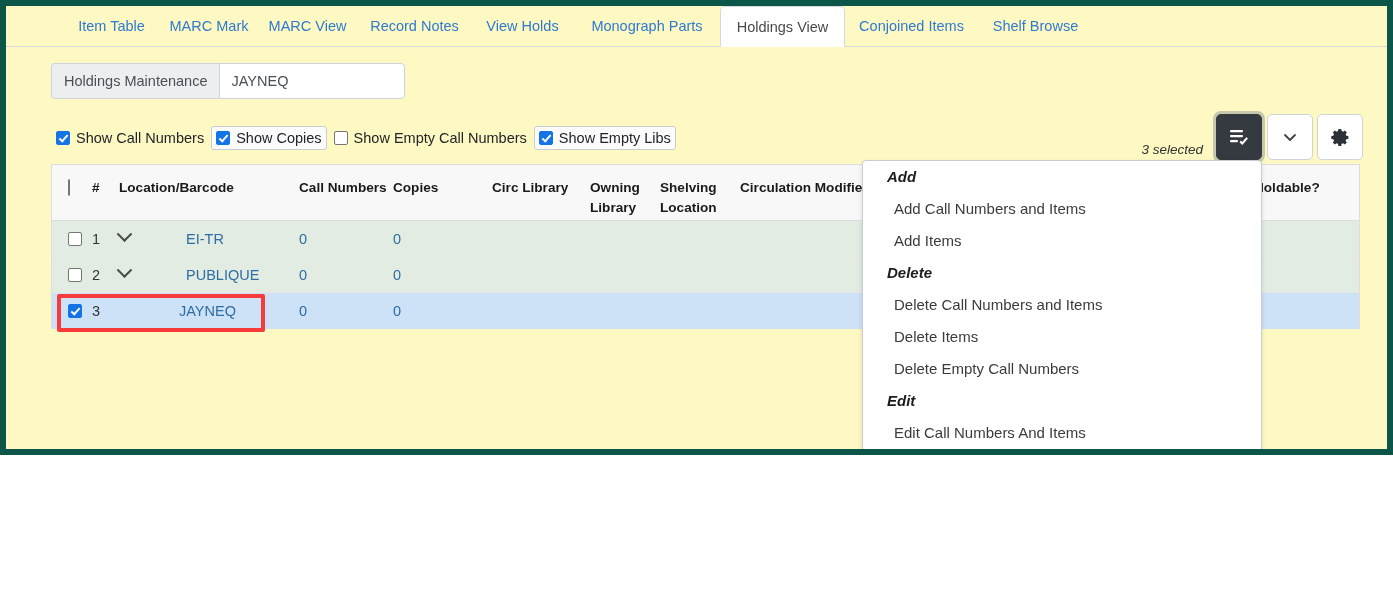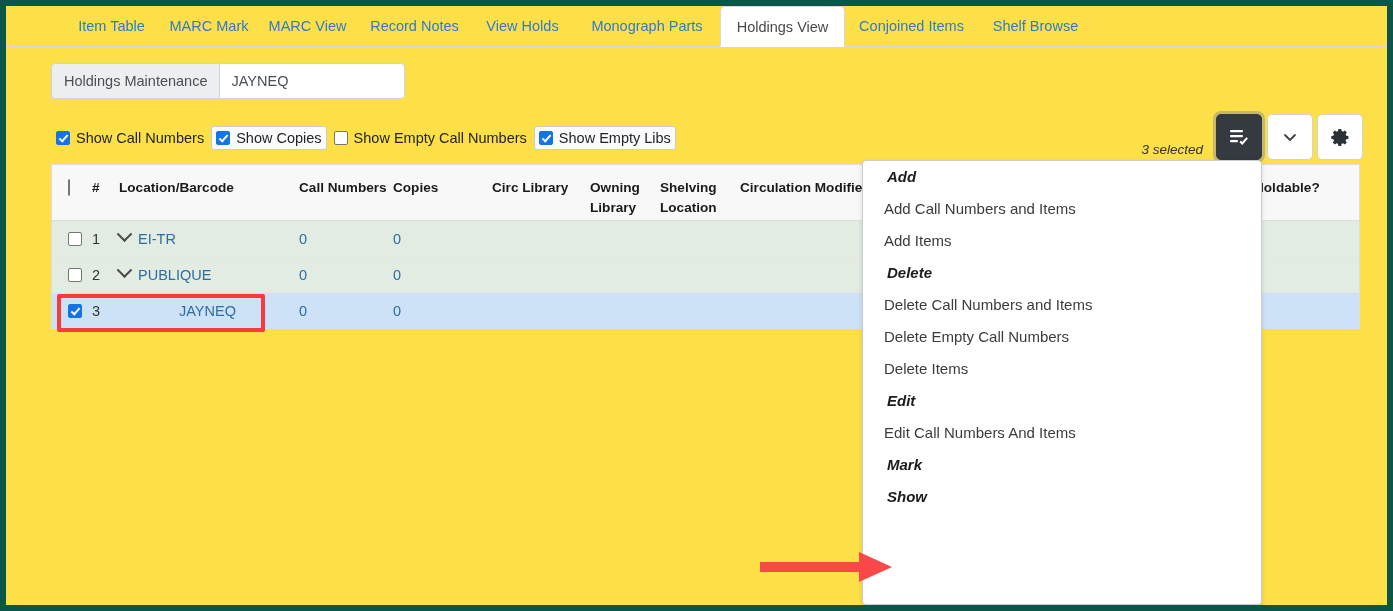--- a/index.html
+++ b/index.html
@@ -7,24 +7,24 @@
     padding: 0;
     background: #ffffff;
   }
   body {
     font-family: "Liberation Sans", sans-serif;
     -webkit-font-smoothing: antialiased;
   }
   #screen {
     position: relative;
     width: 1393px;
-    height: 611px;
+    height: 455px;
     box-sizing: border-box;
     border: 6px solid #0c5649;
-    background: #fde047;
+    background: #fef9c3;
     overflow: hidden;
   }
   #canvas {
     position: relative;
     width: 1381px;
     height: 599px;
     overflow: hidden;
   }
 
   
@@ -216,21 +216,21 @@
   .tr.blue  { background: #cde1f7; border-bottom-color: #cde1f7; }
   .td {
     font-size: 14.5px;
     color: #333333;
     box-sizing: border-box;
     padding-right: 6px;
     display: flex;
     align-items: center;
     height: 36px;
   }
-  .td.link { color: #2e6da4; }
+  .td.link { color: #2e6da4; gap: 48px; }
   .c-chk   { width: 40px; padding-left: 16px; }
   .c-num   { width: 27px; }
   .c-loc   { width: 180px; }
   .c-call  { width: 94px; }
   .c-cop   { width: 99px; }
   .c-circ  { width: 98px; }
   .c-own   { width: 70px; }
   .c-shelf { width: 80px; }
   .c-mod   { width: 85px; }
   .c-flex  { flex: 1 1 auto; }
@@ -266,21 +266,21 @@
     font-size: 15px;
     font-weight: bold;
     font-style: italic;
     color: #1c1c1c;
     padding: 5px 0 5px 24px;
     line-height: 22px;
   }
   .mitem {
     font-size: 15px;
     color: #3b3b3b;
-    padding: 5px 0 5px 21px;
+    padding: 5px 0 5px 31px;
     line-height: 22px;
     cursor: pointer;
     white-space: nowrap;
   }
 
   
   .annot-box {
     position: absolute;
     left: 51px;
     top: 288px;
@@ -438,22 +438,22 @@
           </div>
         </div>
     </div>
 
     <div class="menu" id="menu">
         <div class="mgroup">Add</div>
         <div class="mitem">Add Call Numbers and Items</div>
         <div class="mitem">Add Items</div>
         <div class="mgroup">Delete</div>
         <div class="mitem">Delete Call Numbers and Items</div>
+        <div class="mitem">Delete Items</div>
         <div class="mitem">Delete Empty Call Numbers</div>
-        <div class="mitem">Delete Items</div>
         <div class="mgroup">Edit</div>
         <div class="mitem">Edit Call Numbers And Items</div>
         <div class="mgroup">Mark</div>
         <div class="mgroup">Show</div>
       </div>
 
     <div class="annot-box"></div>
     <div class="annot-arrow">
       <svg width="136" height="34" viewBox="0 0 136 34">
         <path d="M2 12 L101 12 L101 2 L134 17 L101 32 L101 22 L2 22 Z" fill="#f94848"></path>

